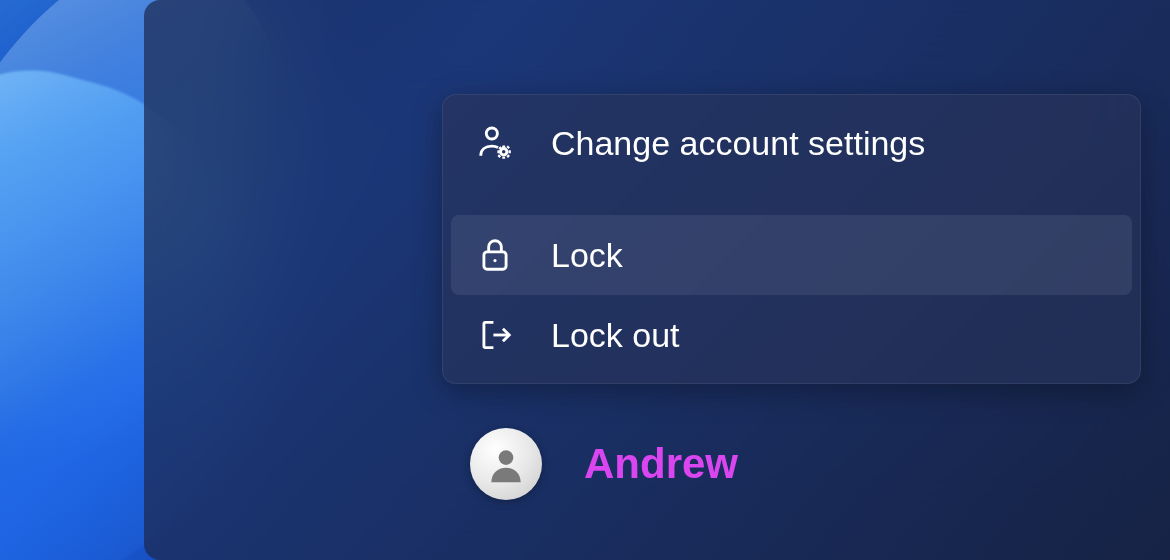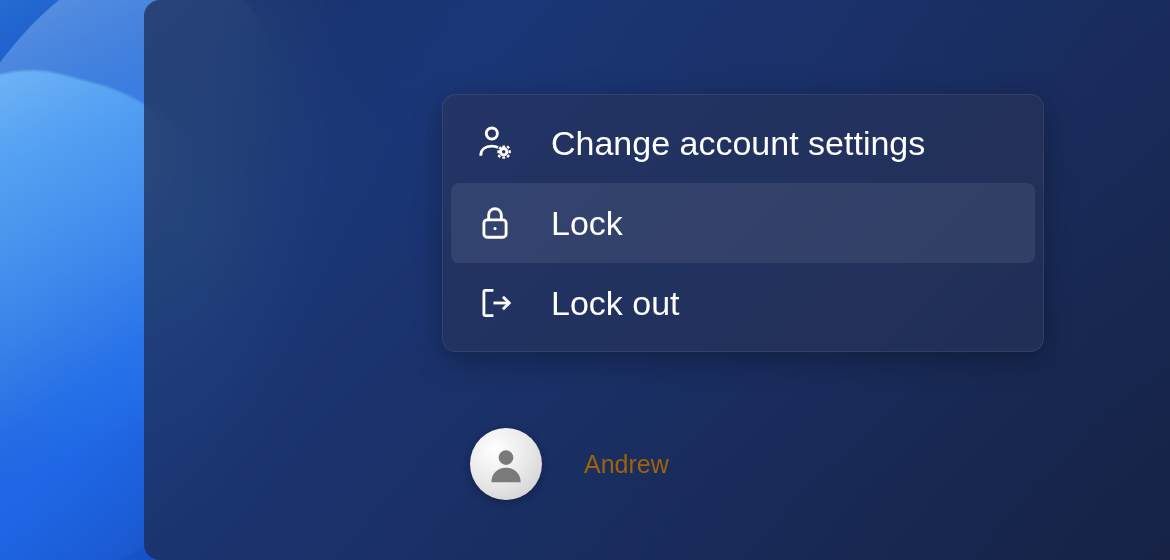--- a/index.html
+++ b/index.html
@@ -70,41 +70,42 @@
       height: 560px;
       background: rgba(28, 40, 75, 0.7);
       backdrop-filter: blur(40px);
       border-radius: 16px 0 0 16px;
     }
 
     .context-menu {
       position: absolute;
       left: 298px;
       top: 94px;
-      width: 602px;
+      width: 699px;
       background: rgba(40, 52, 90, 0.6);
       border: 1px solid rgba(255, 255, 255, 0.08);
       border-radius: 14px;
       padding: 8px;
       box-shadow: 0 8px 30px rgba(0, 0, 0, 0.3);
     }
 
     .menu-item {
       display: flex;
       align-items: center;
       padding: 20px 24px;
       border-radius: 8px;
       cursor: pointer;
       color: #ffffff;
       font-size: 34px;
       font-weight: 400;
     }
 
     .menu-item.highlighted {
       background: rgba(255, 255, 255, 0.08);
+      margin-top: 32px;
     }
 
     .menu-icon {
       width: 40px;
       height: 40px;
       margin-right: 36px;
       display: flex;
       align-items: center;
       justify-content: center;
       flex-shrink: 0;
@@ -138,23 +139,23 @@
       box-shadow: 0 2px 8px rgba(0,0,0,0.3);
     }
 
     .avatar svg {
       width: 44px;
       height: 44px;
       fill: #7a7a7a;
     }
 
     .username {
-      color: #a16207;
-      font-size: 25px;
-      font-weight: 400;
+      color: #d946ef;
+      font-size: 42px;
+      font-weight: 700;
     }
   </style>
 </head>
 <body>
 
 <div class="desktop-wallpaper">
   <div class="wallpaper-swoosh-1"></div>
   <div class="wallpaper-swoosh-2"></div>
   <div class="wallpaper-swoosh-3"></div>
 </div>

